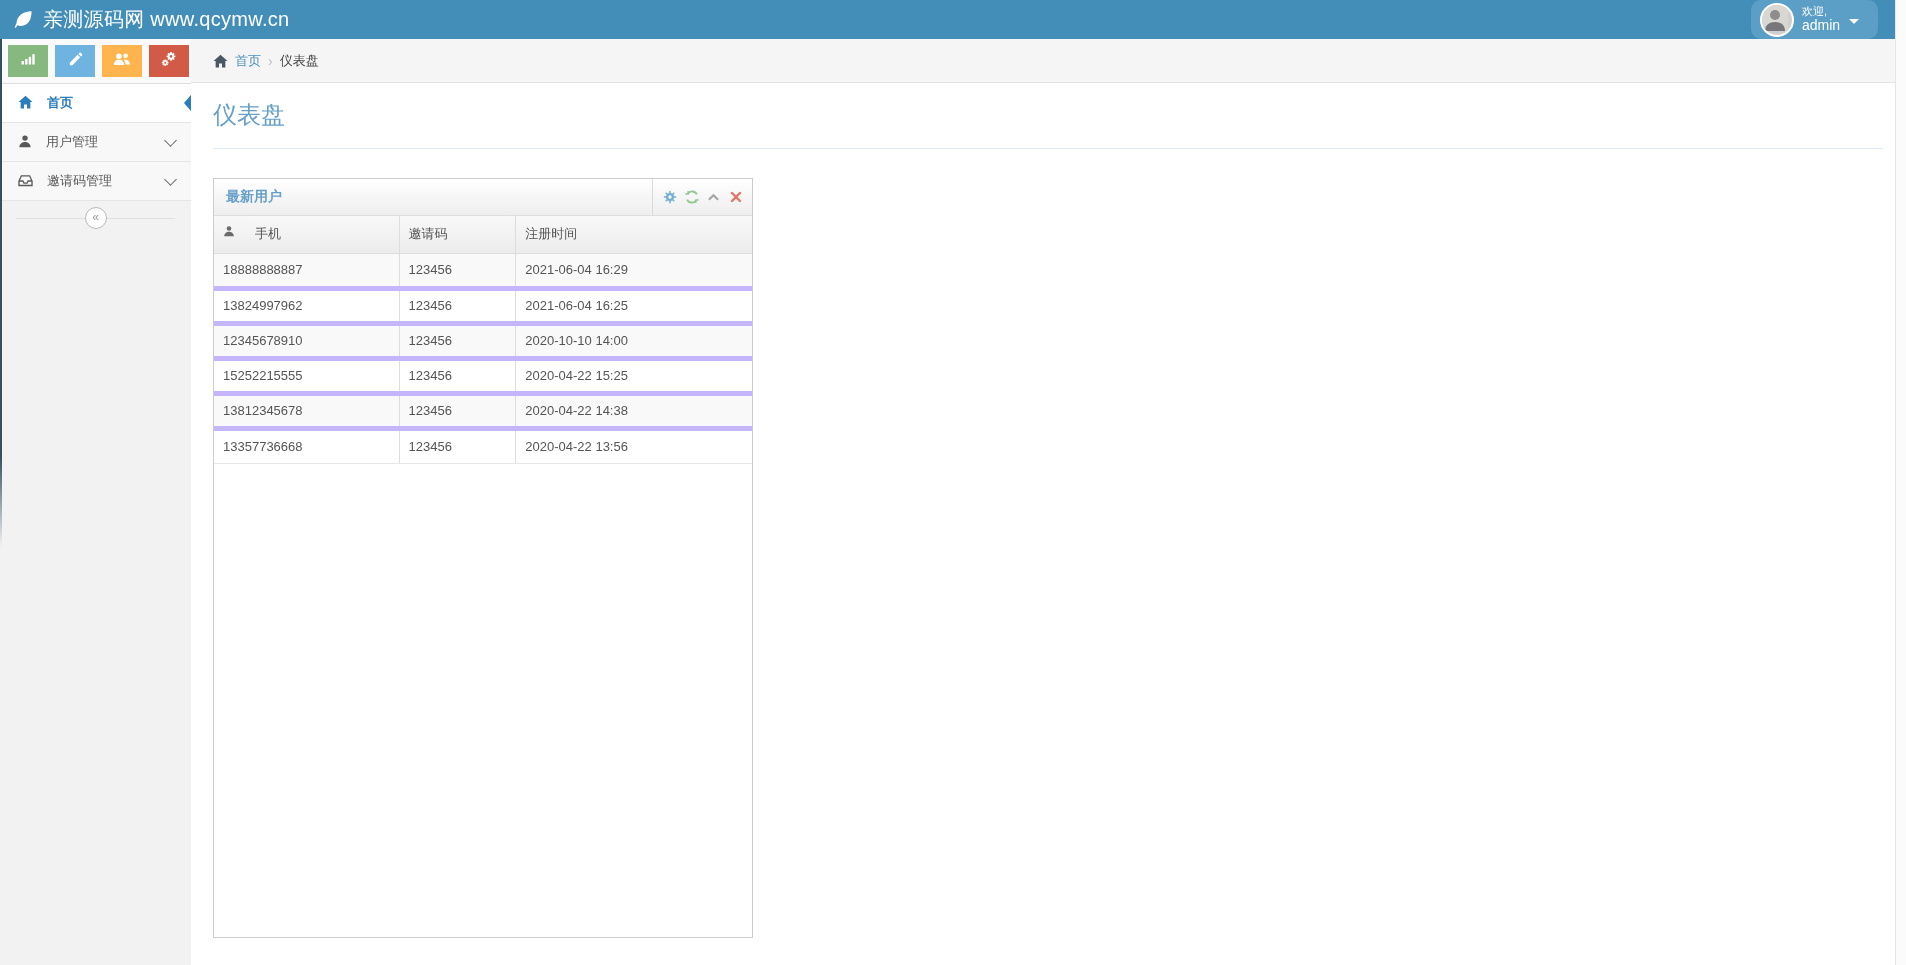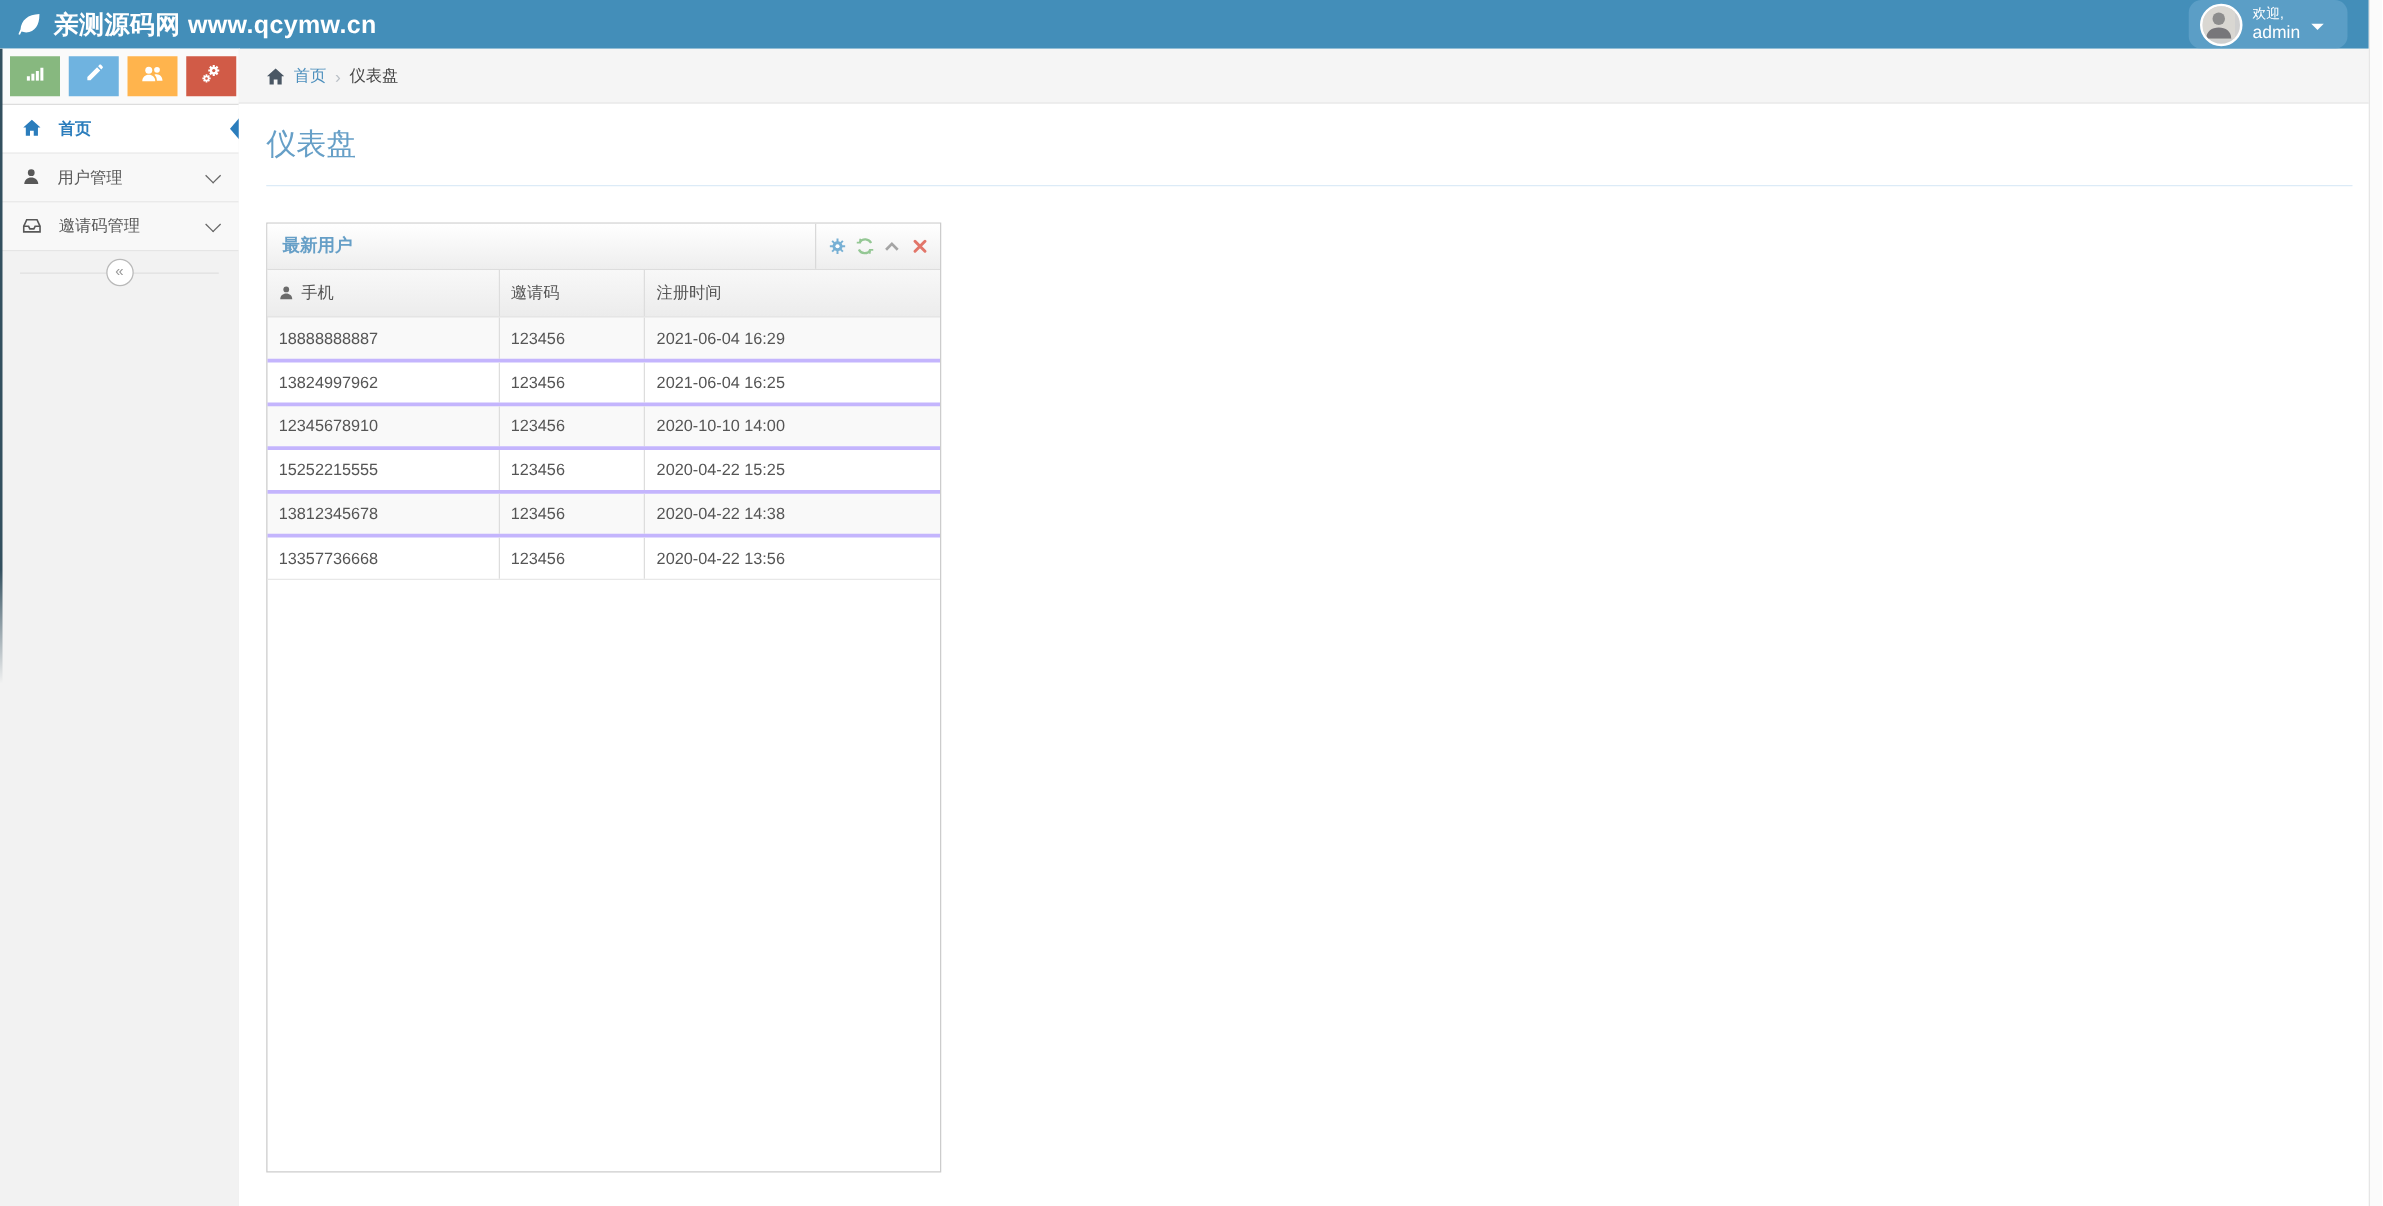--- a/index.html
+++ b/index.html
@@ -3,21 +3,21 @@
 <meta charset="utf-8">
 <style>
   html,body{margin:0;padding:0;background:#fff;}
   .screen{position:relative;width:1906px;height:965px;overflow:hidden;background:#fff;
           font-family:"Liberation Sans",sans-serif;-webkit-font-smoothing:antialiased;}
 
   
   .navbar{position:absolute;left:0;top:0;width:1896px;height:39px;background:#438eb9;}
   .brand{position:absolute;left:12px;top:0;height:39px;display:flex;align-items:center;gap:9px;cursor:pointer;}
   .brand svg{display:block;}
-  .brand-text{color:#fff;font-size:20px;font-weight:700;letter-spacing:.3px;}
+  .brand-text{color:#fff;font-size:20px;font-weight:400;letter-spacing:.3px;}
   .user-menu{position:absolute;right:18px;top:0;width:127px;height:39px;background:#5b9ec6;
              display:flex;align-items:center;cursor:pointer;border-radius:10px;}
   .avatar{width:30px;height:30px;border-radius:50%;border:2px solid #fff;margin-left:9px;overflow:hidden;background:#cfcfcf;flex:0 0 auto;}
   .welcome{margin-left:8px;color:#fff;line-height:1.05;}
   .welcome .l1{font-size:11px;display:block;}
   .welcome .l2{font-size:14px;display:block;}
   .caret-down{width:0;height:0;border-left:5px solid transparent;border-right:5px solid transparent;
               border-top:5px solid #fff;margin-left:9px;margin-top:4px;}
 
   
@@ -73,24 +73,24 @@
   .widget-title{color:#669fc7;font-size:14px;padding-left:12px;flex:1;font-weight:bold;}
   .widget-toolbar{border-left:1px solid #d9d9d9;height:100%;display:flex;align-items:center;gap:7px;padding:0 9px;}
   .tb-btn{display:flex;align-items:center;justify-content:center;width:15px;height:15px;cursor:pointer;}
 
   table.users{width:100%;border-collapse:collapse;table-layout:fixed;}
   table.users th{height:37px;background:linear-gradient(to bottom,#f8f8f8,#ececec);border-bottom:1px solid #ddd;
                  font-size:13px;font-weight:400;color:#555;text-align:left;padding:0 0 0 9px;box-sizing:border-box;}
   table.users th + th, table.users td + td{border-left:1px solid #ddd;}
   table.users td{height:35px;font-size:13px;color:#555;padding:0 0 0 9px;box-sizing:border-box;
                  white-space:nowrap;overflow:hidden;}
-  table.users tbody tr + tr td{border-top:3px solid #c4b5fd;}
+  table.users tbody tr + tr td{border-top:5px solid #c4b5fd;}
   table.users tbody tr:last-child td{border-bottom:1px solid #e8e8e8;}
   table.users tbody tr:nth-child(odd){background:#f9f9f9;}
-  .th-inner{display:flex;align-items:flex-end;gap:6px;}
+  .th-inner{display:flex;align-items:flex-start;gap:20px;}
 </style>
 </head>
 <body>
 
 <div class="screen">
 
   <div class="navbar">
     <div class="brand">
       <span>
         <svg width="22" height="22" viewBox="0 0 16 16">

